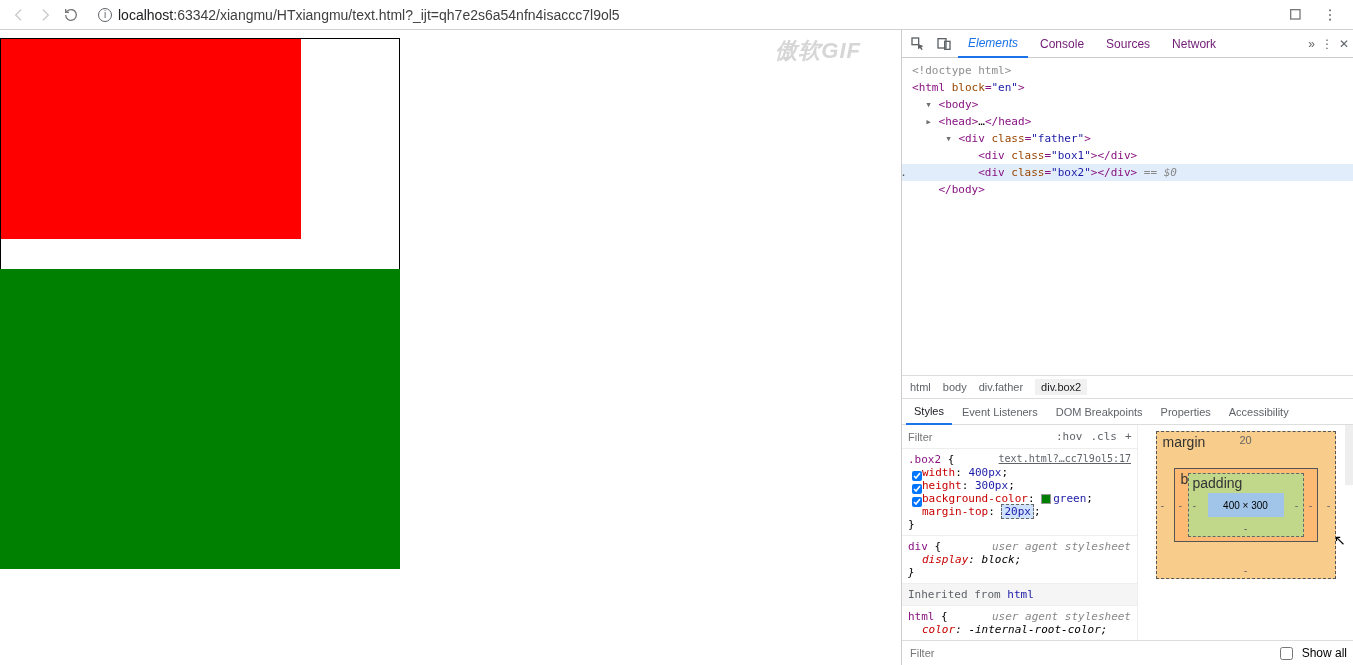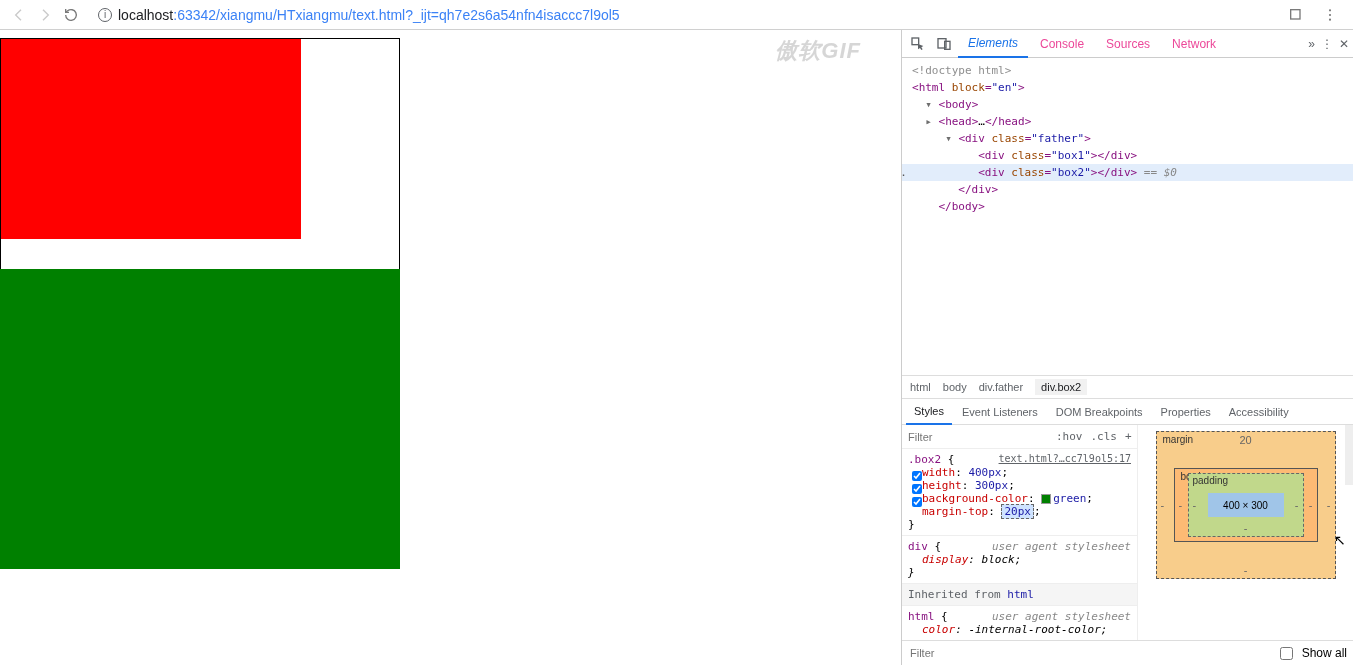--- a/index.html
+++ b/index.html
@@ -47,21 +47,21 @@
   .info-icon {
     width: 14px; height: 14px;
     border: 1px solid #5f6368;
     border-radius: 50%;
     display: flex; align-items: center; justify-content: center;
     font-size: 10px; color: #5f6368;
     margin-right: 6px;
   }
   .url-text { font-size: 14px; }
   .url-host { color: #202124; }
-  .url-path { color: #3b82f6; }
+  .url-path { color: #404040; }
   .ext-icons { display: flex; align-items: center; gap: 8px; margin-right: 4px; }
 
   
   .main-split {
     display: flex;
     height: calc(100% - 30px);
   }
 
   
   .rendered {
@@ -111,21 +111,21 @@
   .dt-tool-icon {
     width: 24px; height: 24px;
     display: flex; align-items: center; justify-content: center;
     color: #5f6368;
   }
   .dt-tab {
     padding: 0 10px;
     height: 28px;
     display: flex;
     align-items: center;
-    color: #ec4899;
+    color: #701a75;
     cursor: default;
   }
   .dt-tab.active {
     color: #1a73e8;
     border-bottom: 2px solid #1a73e8;
     font-style: italic;
   }
   .dt-right-icons { margin-left: auto; display: flex; align-items: center; gap: 6px; color: #5f6368; }
 
   
@@ -297,21 +297,21 @@
     position: relative;
   }
   .bm-content {
     width: 76px; height: 24px;
     background: #a0c5e8;
     display: flex; align-items: center; justify-content: center;
     font-size: 10px;
   }
   .bm-label {
     position: absolute;
-    font-size: 10px;
+    font-size: 14px;
     color: #333;
   }
   .bm-margin > .bm-label.name { top: 2px; left: 6px; }
   .bm-border > .bm-label.name { top: 2px; left: 6px; }
   .bm-padding > .bm-label.name { top: 1px; left: 4px; }
   .bm-side {
     position: absolute;
     font-size: 11px;
     color: #666;
   }
@@ -444,21 +444,20 @@
     </div>
 
     <div class="dom-tree">
       <div class="dom-line"><span class="tk-doctype">&lt;!doctype html&gt;</span></div>
       <div class="dom-line"><span class="tk-punc">&lt;</span><span class="tk-tag">html</span> <span class="tk-attr">block</span><span class="tk-punc">=</span><span class="tk-str">"en"</span><span class="tk-punc">&gt;</span></div>
       <div class="dom-line">  <span class="arrow">▾</span> <span class="tk-punc">&lt;</span><span class="tk-tag">body</span><span class="tk-punc">&gt;</span></div>
       <div class="dom-line">  <span class="arrow">▸</span> <span class="tk-punc">&lt;</span><span class="tk-tag">head</span><span class="tk-punc">&gt;</span>…<span class="tk-punc">&lt;/</span><span class="tk-tag">head</span><span class="tk-punc">&gt;</span></div>
       <div class="dom-line">     <span class="arrow">▾</span> <span class="tk-punc">&lt;</span><span class="tk-tag">div</span> <span class="tk-attr">class</span><span class="tk-punc">=</span><span class="tk-str">"father"</span><span class="tk-punc">&gt;</span></div>
       <div class="dom-line">          <span class="tk-punc">&lt;</span><span class="tk-tag">div</span> <span class="tk-attr">class</span><span class="tk-punc">=</span><span class="tk-str">"box1"</span><span class="tk-punc">&gt;&lt;/</span><span class="tk-tag">div</span><span class="tk-punc">&gt;</span></div>
       <div class="dom-line selected">          <span class="tk-punc">&lt;</span><span class="tk-tag">div</span> <span class="tk-attr">class</span><span class="tk-punc">=</span><span class="tk-str">"box2"</span><span class="tk-punc">&gt;&lt;/</span><span class="tk-tag">div</span><span class="tk-punc">&gt;</span><span class="tk-eqsel"> == $0</span></div>
-      <div class="dom-line">       <span class="tk-punc">&lt;/</span><span class="tk-tag">div</span><span class="tk-punc">&gt;</span></div>
       <div class="dom-line">    <span class="tk-punc">&lt;/</span><span class="tk-tag">body</span><span class="tk-punc">&gt;</span></div>
     </div>
 
     <div class="breadcrumb">
       <span class="bc-item">html</span>
       <span class="bc-item">body</span>
       <span class="bc-item">div.father</span>
       <span class="bc-item active">div.box2</span>
     </div>
 

